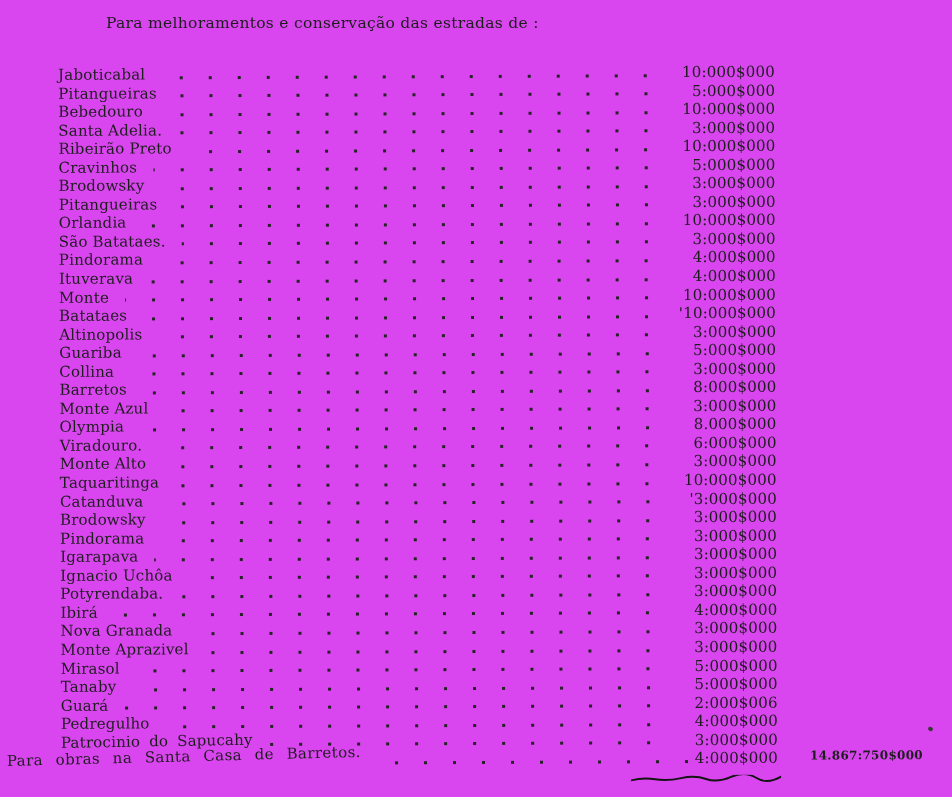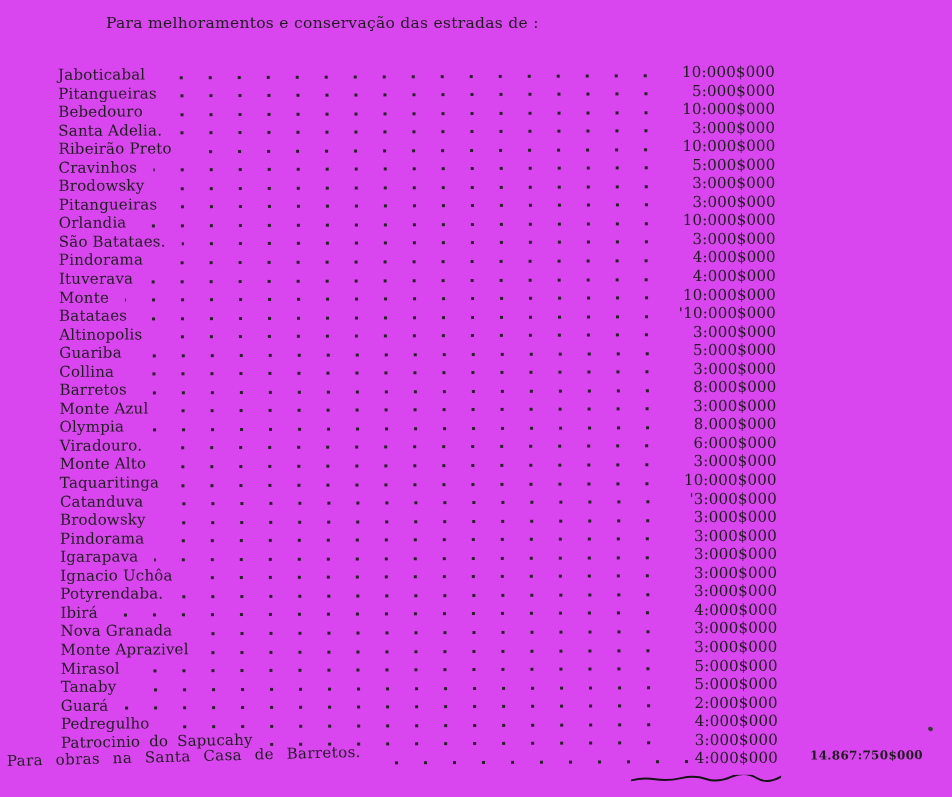--- a/index.html
+++ b/index.html
@@ -389,21 +389,21 @@
       <span class="leader"></span>
     </div>
     <span class="value">5:000$000</span>
   </div>
 
   <div class="row">
     <div class="row-inner">
       <span class="name">Guará</span>
       <span class="leader"></span>
     </div>
-    <span class="value">2:000$000</span>
+    <span class="value">2:000$006</span>
   </div>
 
   <div class="row">
     <div class="row-inner">
       <span class="name">Pedregulho</span>
       <span class="leader"></span>
     </div>
     <span class="value">4:000$000</span>
   </div>
 

